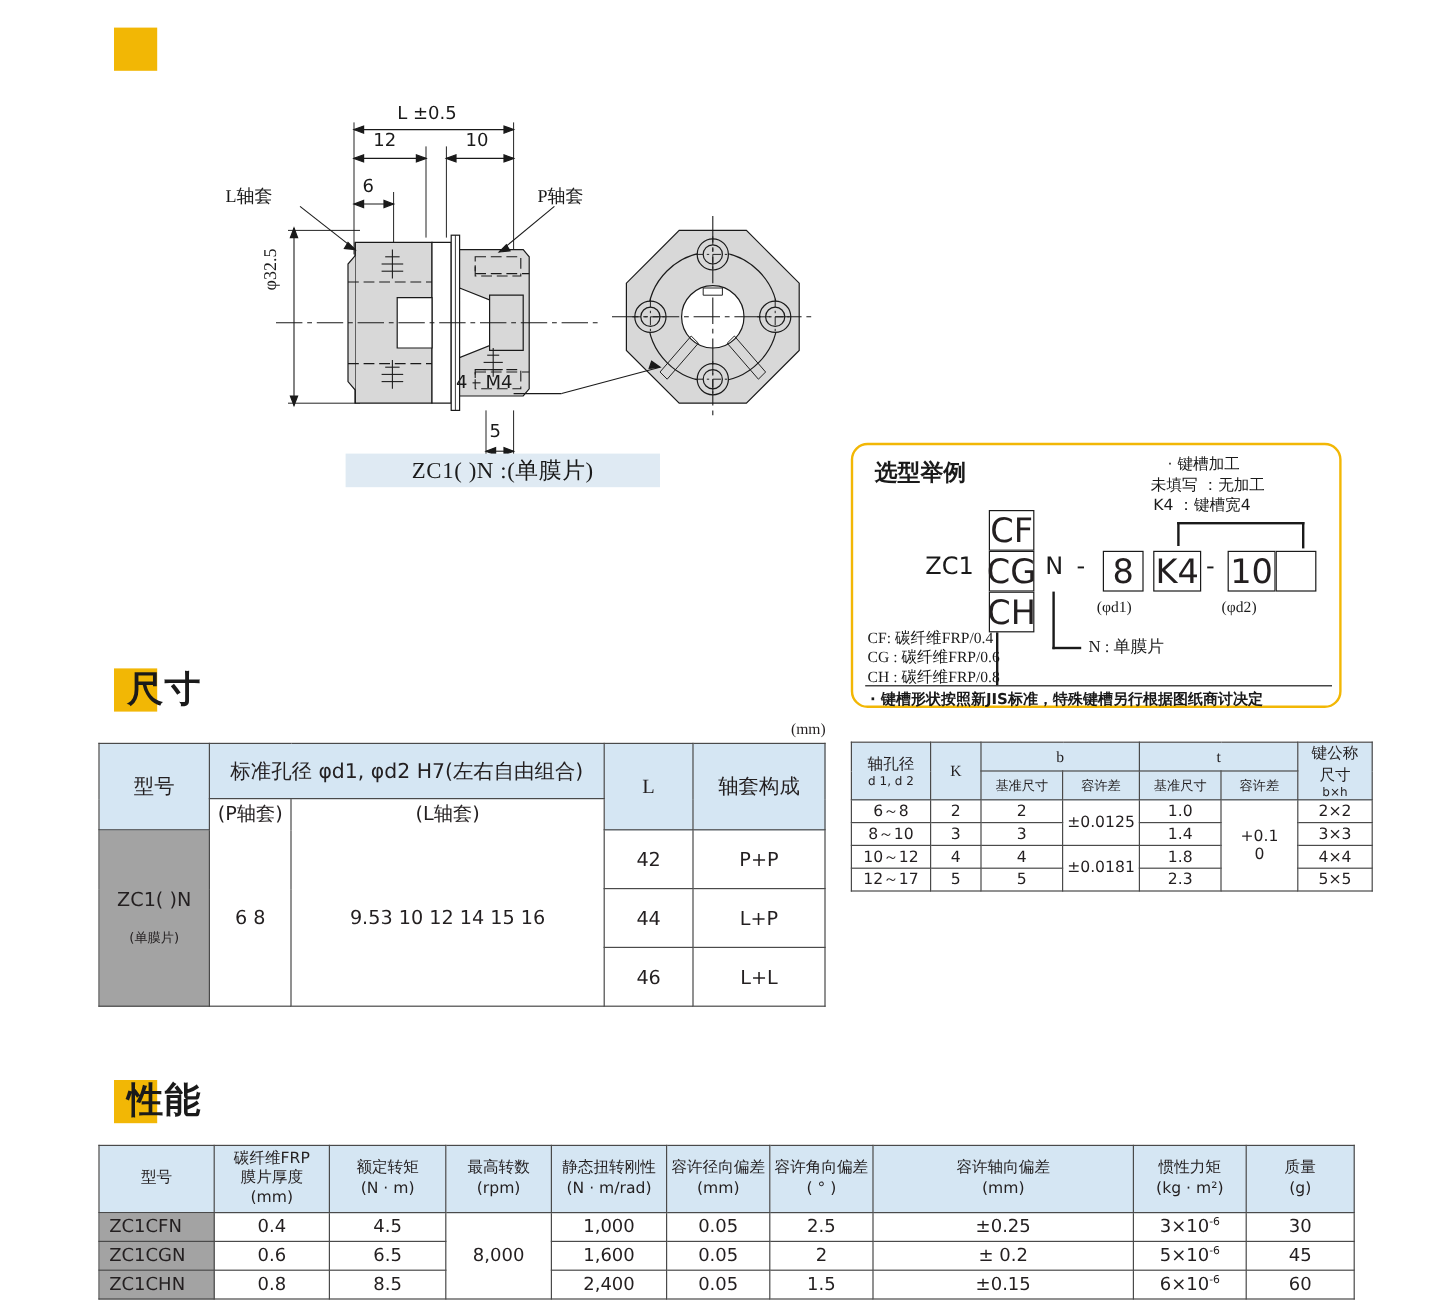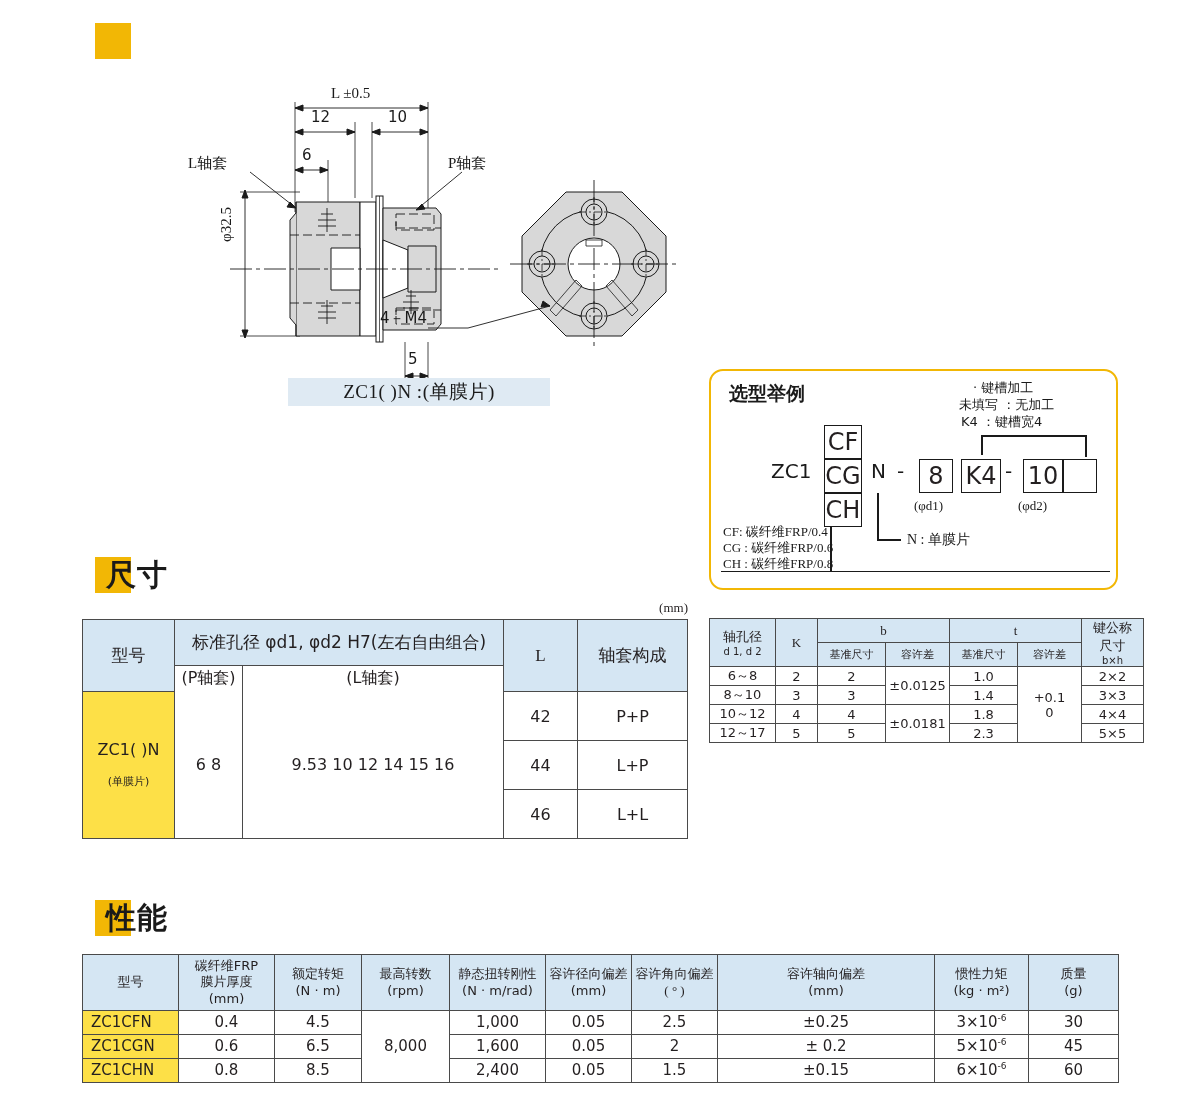--- a/index.html
+++ b/index.html
@@ -38,21 +38,21 @@
 
   
   table { border-collapse: collapse; }
   .tbl td, .tbl th {
     border: 1px solid #4a4a4a;
     text-align: center;
     vertical-align: middle;
     font-weight: normal;
   }
   .hdr-cell { background: #d5e6f3; }
-  .name-cell { background: #fde047; }
+  .name-cell { background: #a3a3a3; }
   .cn { font-family: "DejaVu Sans", "Liberation Sans", sans-serif; }
   .num { font-family: "DejaVu Sans", "Liberation Sans", sans-serif; }
 
   
   #dim-wrap { position: absolute; left: 82px; top: 619px; width: 606px; }
   #dim-unit {
     position: absolute; right: 0; top: -19px;
     font-size: 13px; font-family: "Liberation Serif", serif;
   }
   #dim-table { width: 606px; }
@@ -89,21 +89,21 @@
   }
   #code-title {
     position: absolute; left: 18px; top: 10px;
     font-family: "DejaVu Sans", "Liberation Sans", sans-serif;
     font-weight: bold; font-size: 19px; color: #1a1a1a;
   }
   .cbox {
     border: 1px solid #1a1a1a;
     display: flex; align-items: center; justify-content: center;
     font-family: "DejaVu Sans", "Liberation Sans", sans-serif;
-    font-size: 24px; background: #fff;
+    font-size: 28px; background: #fff;
     position: absolute;
   }
   .plain {
     position: absolute;
     font-family: "DejaVu Sans", "Liberation Sans", sans-serif;
     font-size: 20px; color: #1a1a1a;
   }
   .note {
     position: absolute;
     font-family: "Liberation Serif", serif;
@@ -269,21 +269,21 @@
 
         <path d="M64,48 L80,48 L80,54 L64,54 Z" fill="#ffffff" stroke="#1a1a1a" stroke-width="0.8"></path>
       </g>
 
       <line x1="268" y1="248" x2="350" y2="226" stroke-width="0.9"></line>
       <path d="M350,226 l-9,1 l2,-6 z" fill="#1a1a1a"></path>
       <line x1="228" y1="248" x2="268" y2="248" stroke-width="0.9"></line>
     </g>
   </svg>
 
-  <div class="dimtext" style="left:131px; top:5px;font-family:Liberation Serif, serif;">L ±0.5</div>
+  <div class="dimtext" style="left:131px; top:5px;">L ±0.5</div>
   <div class="dimtext" style="left:111px; top:28px;">12</div>
   <div class="dimtext" style="left:188px; top:28px;">10</div>
   <div class="dimtext" style="left:102px; top:66px;">6</div>
   <div class="dimtext" style="left:208px; top:270px;">5</div>
   <div class="dimtext serif" style="left:18px; top:162px; transform:rotate(-90deg); transform-origin:left top;">φ32.5</div>
   <div class="dimtext serif" style="left:-12px; top:74px;">L轴套</div>
   <div class="dimtext serif" style="left:248px; top:74px;">P轴套</div>
   <div class="dimtext" style="left:180px; top:229px;">4－M4</div>
 </div>
 
@@ -322,20 +322,21 @@
   <div class="rule" style="left:166px; top:122px; width:1.5px; height:48px;"></div>
   <div class="rule" style="left:166px; top:168px; width:24px; height:1.5px;"></div>
   <div class="note" style="left:196px; top:160px; font-size:14px;">N : 单膜片</div>
 
   <div class="rule" style="left:119px; top:156px; width:1.5px; height:44px;"></div>
   <div class="note" style="left:12px; top:152px;">CF: 碳纤维FRP/0.4</div>
   <div class="note" style="left:12px; top:168px;">CG : 碳纤维FRP/0.6</div>
   <div class="note" style="left:12px; top:184px;">CH : 碳纤维FRP/0.8</div>
 
   <div class="rule" style="left:10px; top:200px; width:389px; height:1px; background:#1a1a1a;"></div>
+  <div class="note note-cn" style="left:14px; top:204px; font-size:12.5px; font-weight:bold;">· 键槽形状按照新JIS标准，特殊键槽另行根据图纸商讨决定</div>
 </div>
 
 <div class="section-head" style="left:95px; top:552px;">
   <div class="swatch"></div>
   <div class="section-title">尺寸</div>
 </div>
 
 <div id="dim-wrap">
   <div id="dim-unit">(mm)</div>
   <table id="dim-table" class="tbl">
@@ -442,37 +443,37 @@
 <div id="perf-wrap">
   <table id="perf-table" class="tbl">
     <tbody>
         <tr>
       <td class="hdr-cell h cn" style="width:96px;">型号</td>
       <td class="hdr-cell h cn" style="width:96px;">
         <div>碳纤维FRP</div>
         <div>膜片厚度</div>
         <div>(mm)</div>
       </td>
-      <td class="hdr-cell h cn" style="width:87px;">
+      <td class="hdr-cell h cn" style="width:97px;">
         <div>额定转矩</div>
         <div>(N · m)</div>
       </td>
       <td class="hdr-cell h cn" style="width:88px;">
         <div>最高转数</div>
         <div>(rpm)</div>
       </td>
       <td class="hdr-cell h cn" style="width:96px;">
         <div>静态扭转刚性</div>
         <div>(N · m/rad)</div>
       </td>
       <td class="hdr-cell h cn" style="width:86px;">
         <div>容许径向偏差</div>
         <div>(mm)</div>
       </td>
-      <td class="hdr-cell h cn" style="width:86px;font-family:Liberation Serif, serif;">
+      <td class="hdr-cell h cn" style="width:86px;">
         <div>容许角向偏差</div>
         <div>( ° )</div>
       </td>
       <td class="hdr-cell h cn" style="width:217px;">
         <div>容许轴向偏差</div>
         <div>(mm)</div>
       </td>
       <td class="hdr-cell h cn" style="width:94px;">
         <div>惯性力矩</div>
         <div>(kg · m²)</div>

